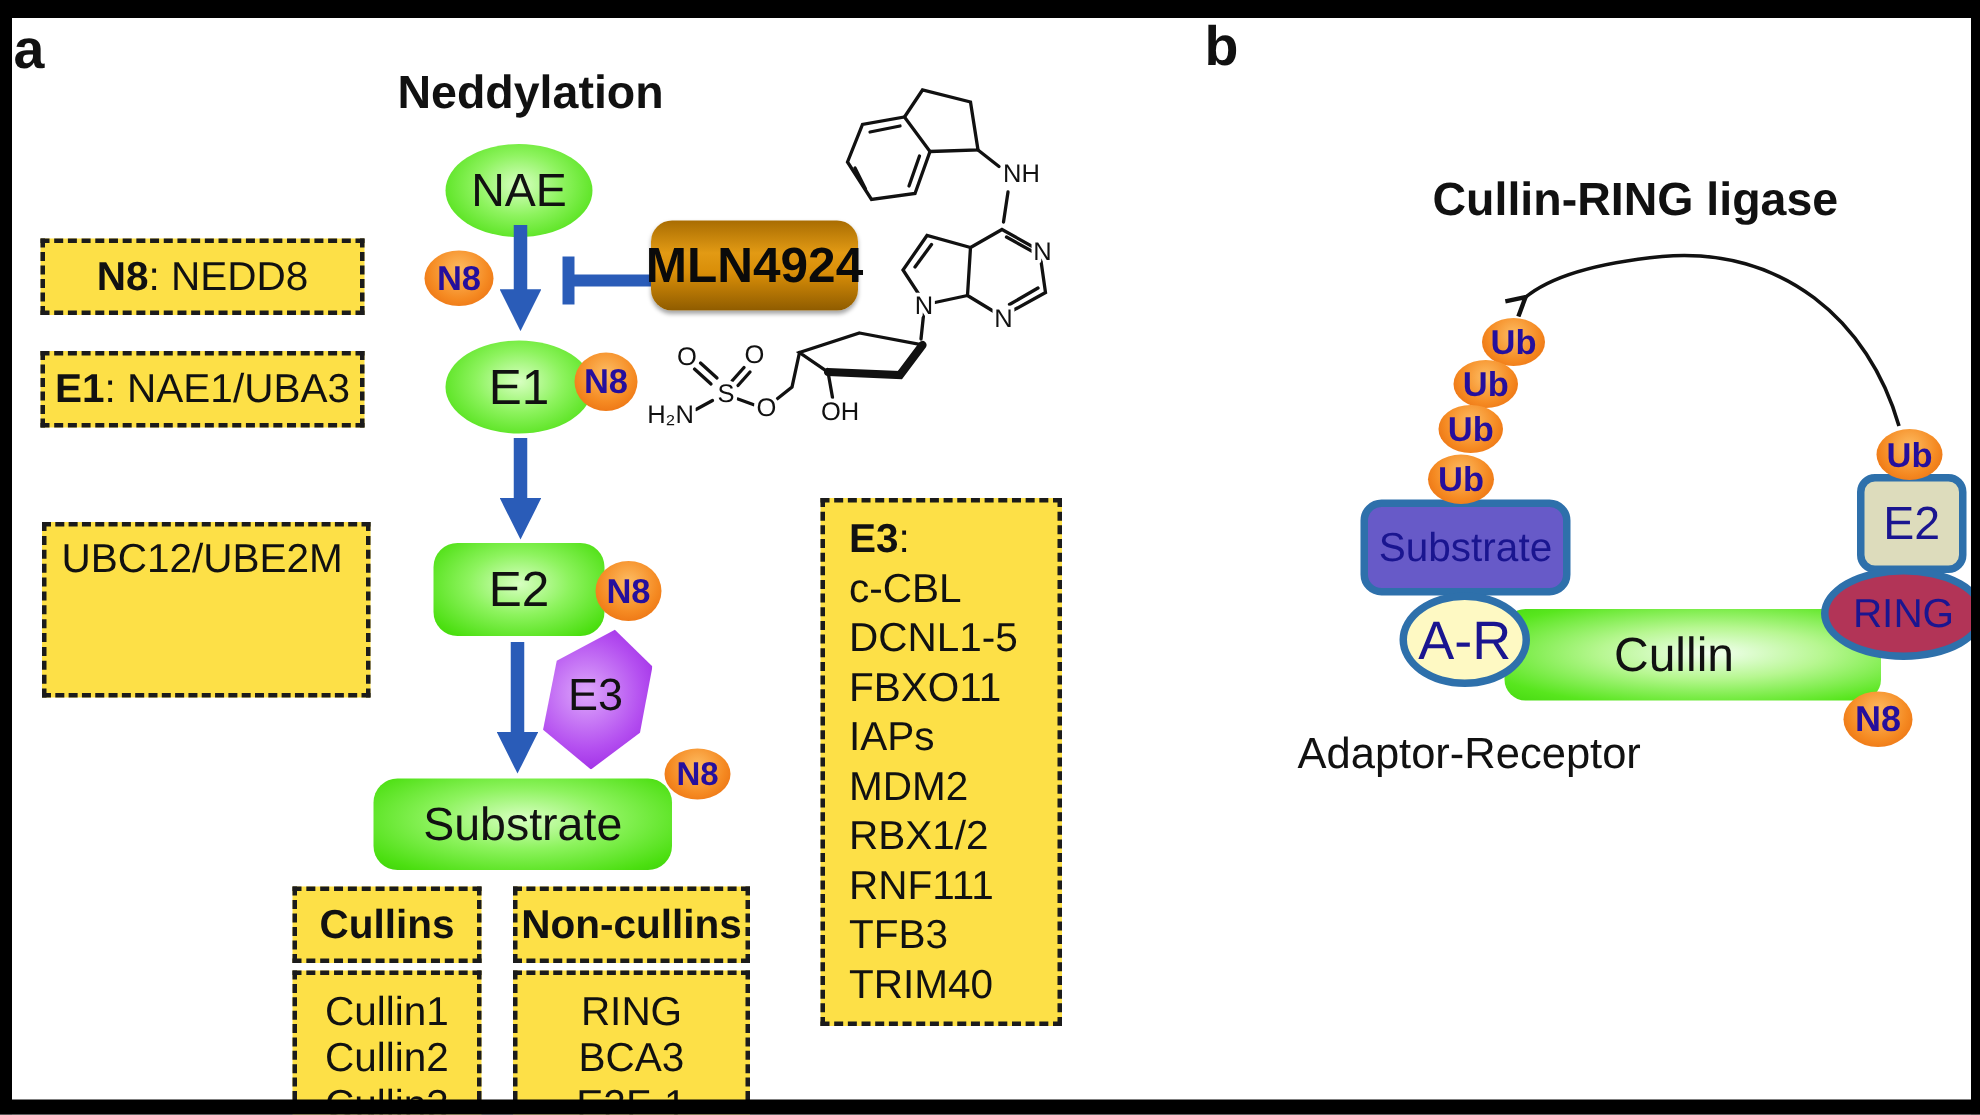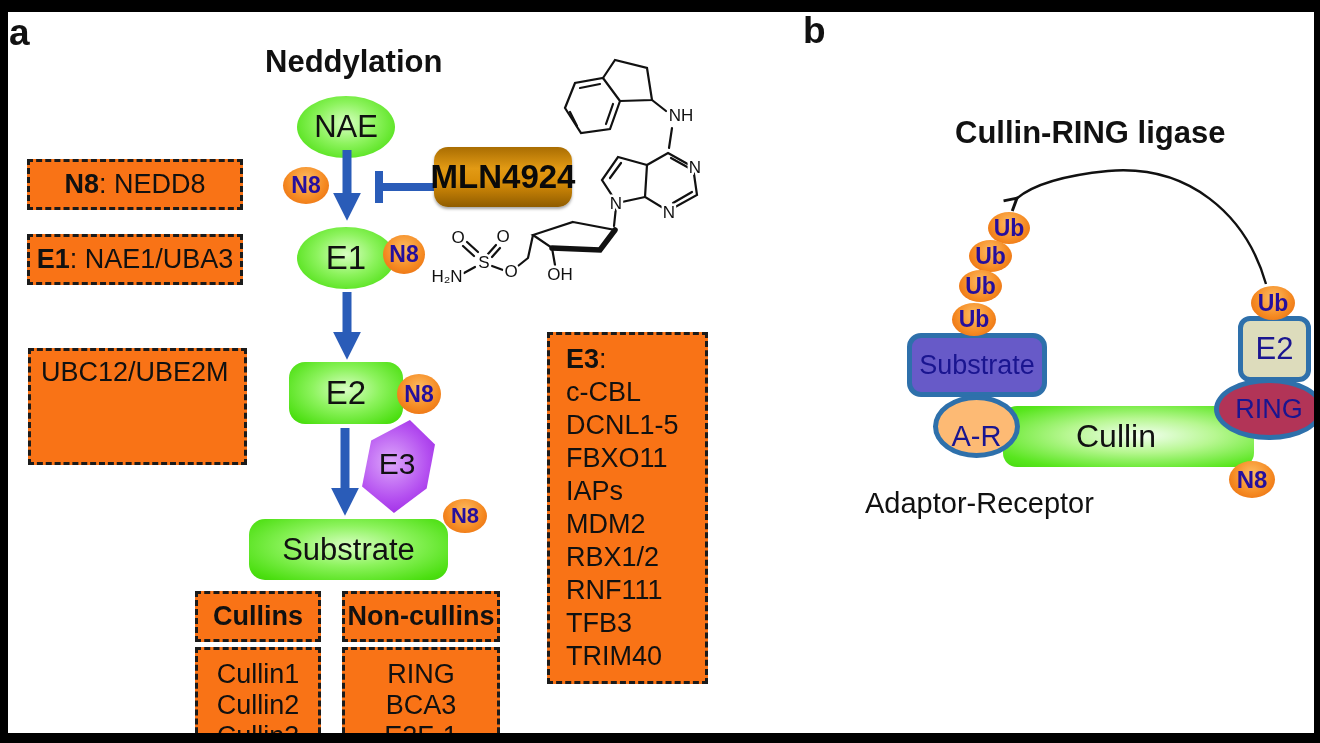--- a/index.html
+++ b/index.html
@@ -36,31 +36,31 @@
     border-radius: 14px; font-weight: bold; font-size: 33px; color: #0a0a0a;
     box-shadow: 0 2px 3px rgba(0,0,0,.35);
   }
 
   .hex {
     clip-path: polygon(67% 5%, 100% 30%, 89% 75%, 46% 100%, 4% 73%, 16% 26%);
     background: radial-gradient(circle at 42% 48%, #dda7fb 0%, #b44ff0 55%, #8f13dd 100%);
     font-size: 30px; color: #111; z-index: 1;
   }
 
-  .dashedbox { border: 3px dashed #1b1b1b; background: #f97316; }
+  .dashedbox { border: 3px dashed #1b1b1b; background: #fde047; }
   .legend-center { display:flex; align-items:center; justify-content:center; font-size:27px; white-space:nowrap; }
   .lline { line-height: 37px; font-size: 27px; white-space: nowrap; }
   .e3line { line-height: 33px; font-size: 27px; white-space: nowrap; }
   .list-col { text-align: center; line-height: 31px; font-size: 27px; }
   .grp-header { font-weight: bold; font-size: 27px; }
 
   
   .bnode { border: 5px solid #2e70ab; display:flex; align-items:center; justify-content:center; color:#1a1590; }
   .sub-b { background: #675ac8; border-radius: 14px; font-size: 27px; z-index: 2; }
-  .ar-b  { background: #fdba74; border-radius: 50%; font-size: 29px; z-index: 3; align-items: flex-end; }
+  .ar-b  { background: #fef9c3; border-radius: 50%; font-size: 36px; z-index: 3; }
   .ring-b{ background: #b23457; border-radius: 50%; font-size: 27px; z-index: 4; }
   .e2-b  { background: #dddcbc; border-radius: 12px; font-size: 31px; z-index: 3; }
   .cullin-b {
     background: radial-gradient(ellipse at 55% 48%, #f2fff0 0%, #b7f791 38%, #58e61e 82%, #46da10 100%);
     border-radius: 14px; font-size: 32px; color: #111; z-index: 1;
   }
 
   svg.lineart { left:0; top:0; width:1320px; height:743px; z-index:6; pointer-events:none; position:absolute; }
   .atom {
     font-family: "Liberation Sans", "DejaVu Sans", sans-serif;

